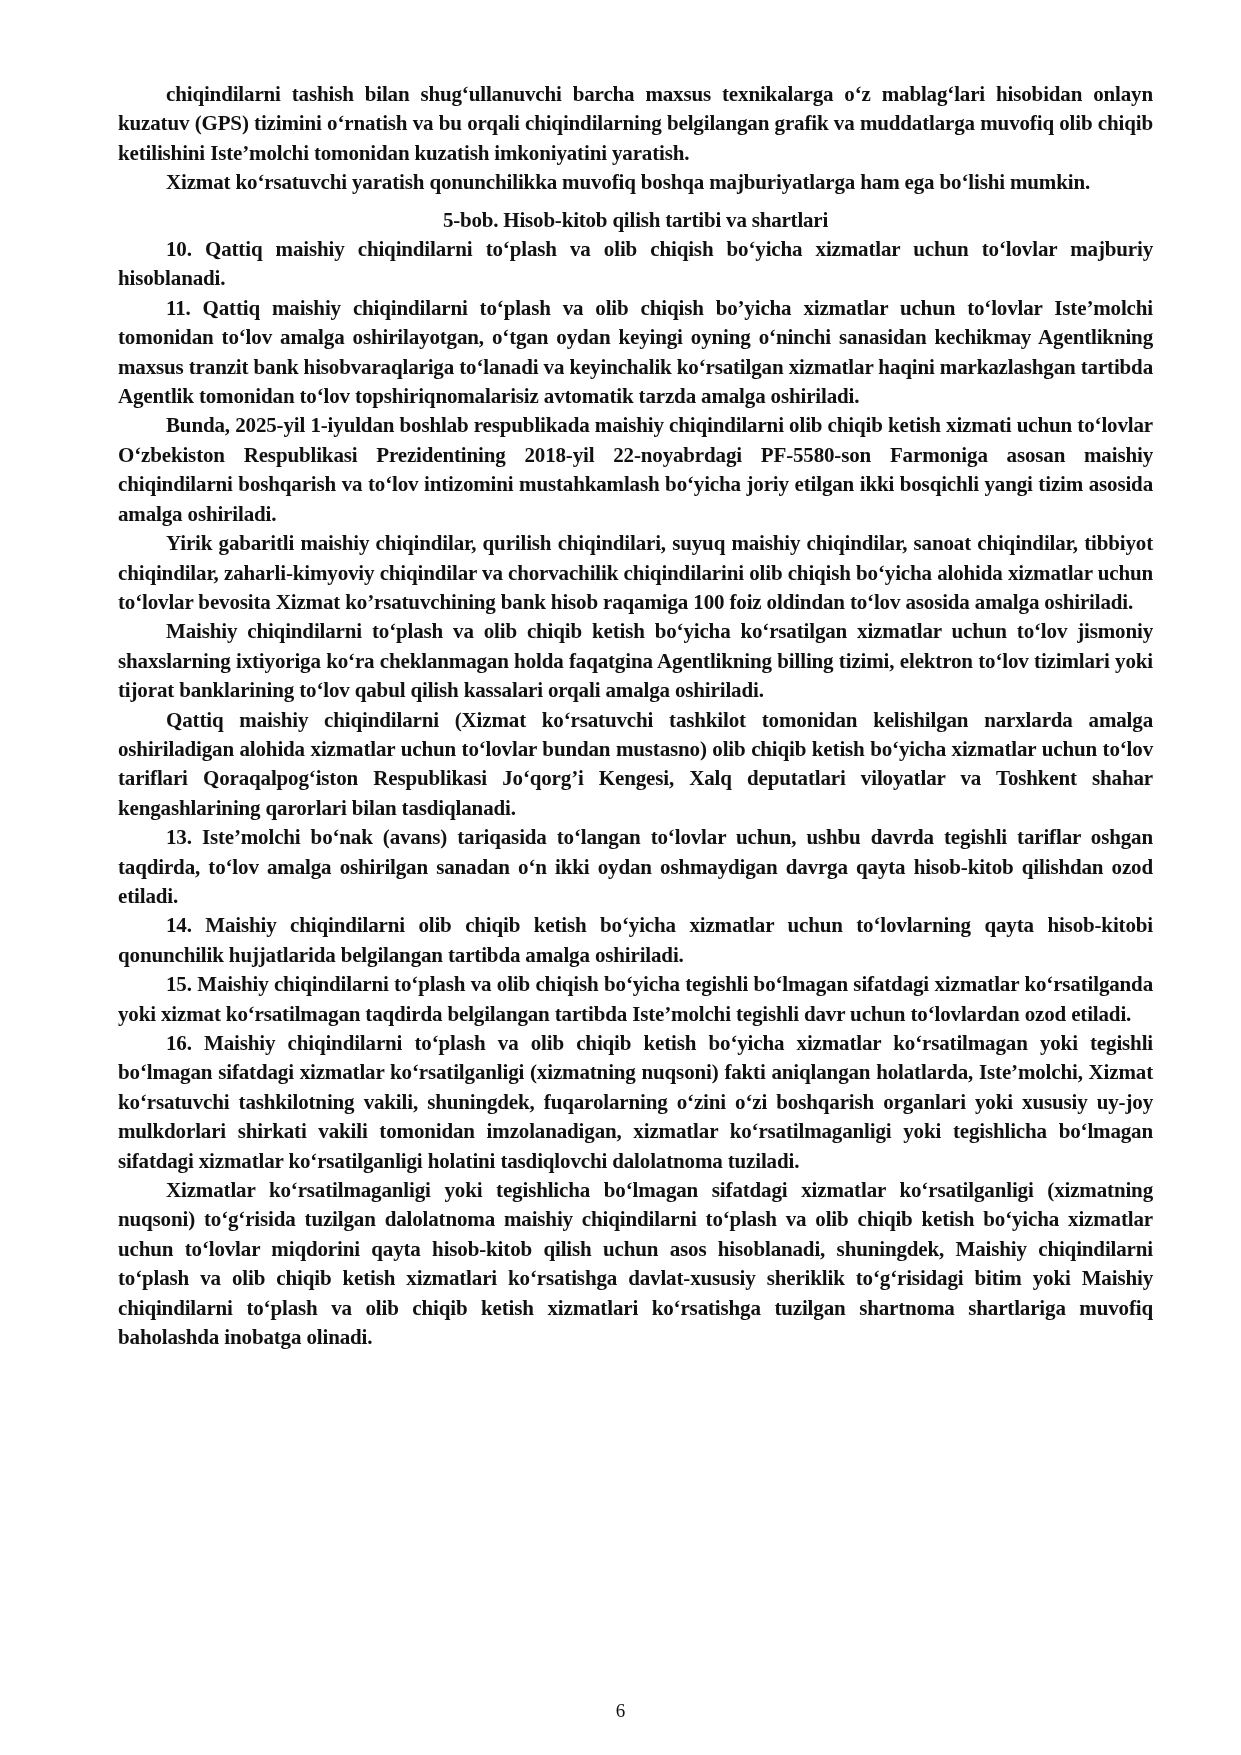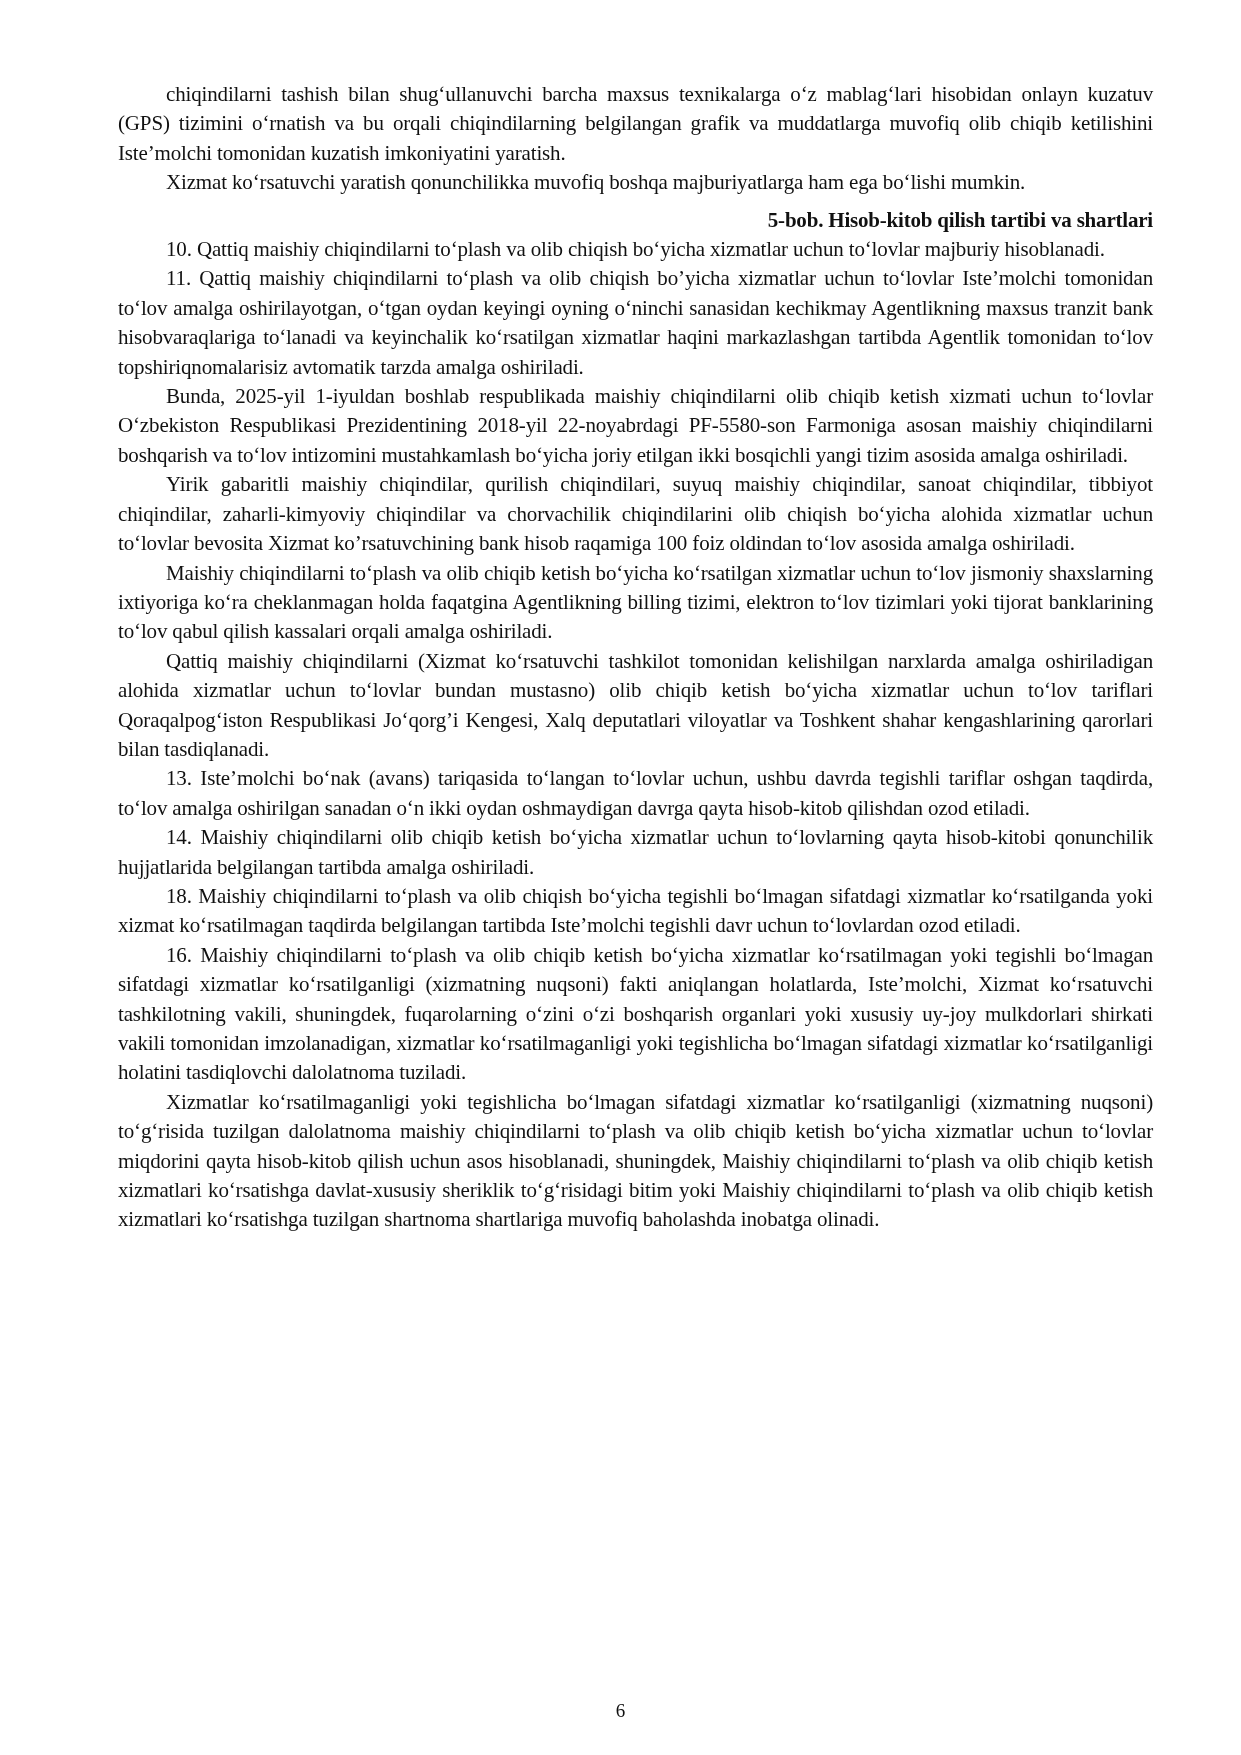--- a/index.html
+++ b/index.html
@@ -21,27 +21,28 @@
       top: 80px;
       width: 1035px;
     }
     .para {
       margin: 0;
       font-size: 21px;
       line-height: 29.4px;
       text-align: justify;
       text-indent: 48px;
       letter-spacing: -0.15px;
+      font-weight: bold;
     }
     .heading {
       margin: 8px 0 0 0;
       font-size: 21px;
       line-height: 29.4px;
       font-weight: bold;
-      text-align: right;
+      text-align: center;
       letter-spacing: -0.2px;
     }
     .page-number {
       position: absolute;
       left: 0;
       width: 1241px;
       top: 1700px;
       text-align: center;
       font-size: 19px;
       font-family: "Liberation Serif", "DejaVu Serif", serif;
@@ -57,18 +58,18 @@
   <h2 class="heading">5-bob. Hisob-kitob qilish tartibi va shartlari</h2>
 
   <p class="para">10. Qattiq maishiy chiqindilarni to‘plash va olib chiqish bo‘yicha xizmatlar uchun to‘lovlar majburiy hisoblanadi.</p>
   <p class="para">11. Qattiq maishiy chiqindilarni to‘plash va olib chiqish bo’yicha xizmatlar uchun to‘lovlar Iste’molchi tomonidan to‘lov amalga oshirilayotgan, o‘tgan oydan keyingi oyning o‘ninchi sanasidan kechikmay Agentlikning maxsus tranzit bank hisobvaraqlariga to‘lanadi va keyinchalik ko‘rsatilgan xizmatlar haqini markazlashgan tartibda Agentlik tomonidan to‘lov topshiriqnomalarisiz avtomatik tarzda amalga oshiriladi.</p>
   <p class="para">Bunda, 2025-yil 1-iyuldan boshlab respublikada maishiy chiqindilarni olib chiqib ketish xizmati uchun to‘lovlar O‘zbekiston Respublikasi Prezidentining 2018-yil 22-noyabrdagi PF-5580-son Farmoniga asosan maishiy chiqindilarni boshqarish va to‘lov intizomini mustahkamlash bo‘yicha joriy etilgan ikki bosqichli yangi tizim asosida amalga oshiriladi.</p>
   <p class="para">Yirik gabaritli maishiy chiqindilar, qurilish chiqindilari, suyuq maishiy chiqindilar, sanoat chiqindilar, tibbiyot chiqindilar, zaharli-kimyoviy chiqindilar va chorvachilik chiqindilarini olib chiqish bo‘yicha alohida xizmatlar uchun to‘lovlar bevosita Xizmat ko’rsatuvchining bank hisob raqamiga 100 foiz oldindan to‘lov asosida amalga oshiriladi.</p>
   <p class="para">Maishiy chiqindilarni to‘plash va olib chiqib ketish bo‘yicha ko‘rsatilgan xizmatlar uchun to‘lov jismoniy shaxslarning ixtiyoriga ko‘ra cheklanmagan holda faqatgina Agentlikning billing tizimi, elektron to‘lov tizimlari yoki tijorat banklarining to‘lov qabul qilish kassalari orqali amalga oshiriladi.</p>
   <p class="para">Qattiq maishiy chiqindilarni (Xizmat ko‘rsatuvchi tashkilot tomonidan kelishilgan narxlarda amalga oshiriladigan alohida xizmatlar uchun to‘lovlar bundan mustasno) olib chiqib ketish bo‘yicha xizmatlar uchun to‘lov tariflari Qoraqalpog‘iston Respublikasi Jo‘qorg’i Kengesi, Xalq deputatlari viloyatlar va Toshkent shahar kengashlarining qarorlari bilan tasdiqlanadi.</p>
   <p class="para">13. Iste’molchi bo‘nak (avans) tariqasida to‘langan to‘lovlar uchun, ushbu davrda tegishli tariflar oshgan taqdirda, to‘lov amalga oshirilgan sanadan o‘n ikki oydan oshmaydigan davrga qayta hisob-kitob qilishdan ozod etiladi.</p>
   <p class="para">14. Maishiy chiqindilarni olib chiqib ketish bo‘yicha xizmatlar uchun to‘lovlarning qayta hisob-kitobi qonunchilik hujjatlarida belgilangan tartibda amalga oshiriladi.</p>
-  <p class="para">18. Maishiy chiqindilarni to‘plash va olib chiqish bo‘yicha tegishli bo‘lmagan sifatdagi xizmatlar ko‘rsatilganda yoki xizmat ko‘rsatilmagan taqdirda belgilangan tartibda Iste’molchi tegishli davr uchun to‘lovlardan ozod etiladi.</p>
+  <p class="para">15. Maishiy chiqindilarni to‘plash va olib chiqish bo‘yicha tegishli bo‘lmagan sifatdagi xizmatlar ko‘rsatilganda yoki xizmat ko‘rsatilmagan taqdirda belgilangan tartibda Iste’molchi tegishli davr uchun to‘lovlardan ozod etiladi.</p>
   <p class="para">16. Maishiy chiqindilarni to‘plash va olib chiqib ketish bo‘yicha xizmatlar ko‘rsatilmagan yoki tegishli bo‘lmagan sifatdagi xizmatlar ko‘rsatilganligi (xizmatning nuqsoni) fakti aniqlangan holatlarda, Iste’molchi, Xizmat ko‘rsatuvchi tashkilotning vakili, shuningdek, fuqarolarning o‘zini o‘zi boshqarish organlari yoki xususiy uy-joy mulkdorlari shirkati vakili tomonidan imzolanadigan, xizmatlar ko‘rsatilmaganligi yoki tegishlicha bo‘lmagan sifatdagi xizmatlar ko‘rsatilganligi holatini tasdiqlovchi dalolatnoma tuziladi.</p>
   <p class="para">Xizmatlar ko‘rsatilmaganligi yoki tegishlicha bo‘lmagan sifatdagi xizmatlar ko‘rsatilganligi (xizmatning nuqsoni) to‘g‘risida tuzilgan dalolatnoma maishiy chiqindilarni to‘plash va olib chiqib ketish bo‘yicha xizmatlar uchun to‘lovlar miqdorini qayta hisob-kitob qilish uchun asos hisoblanadi, shuningdek, Maishiy chiqindilarni to‘plash va olib chiqib ketish xizmatlari ko‘rsatishga davlat-xususiy sheriklik to‘g‘risidagi bitim yoki Maishiy chiqindilarni to‘plash va olib chiqib ketish xizmatlari ko‘rsatishga tuzilgan shartnoma shartlariga muvofiq baholashda inobatga olinadi.</p>
 </div>
 
 <div class="page-number">6</div>
 
 </body></html>

